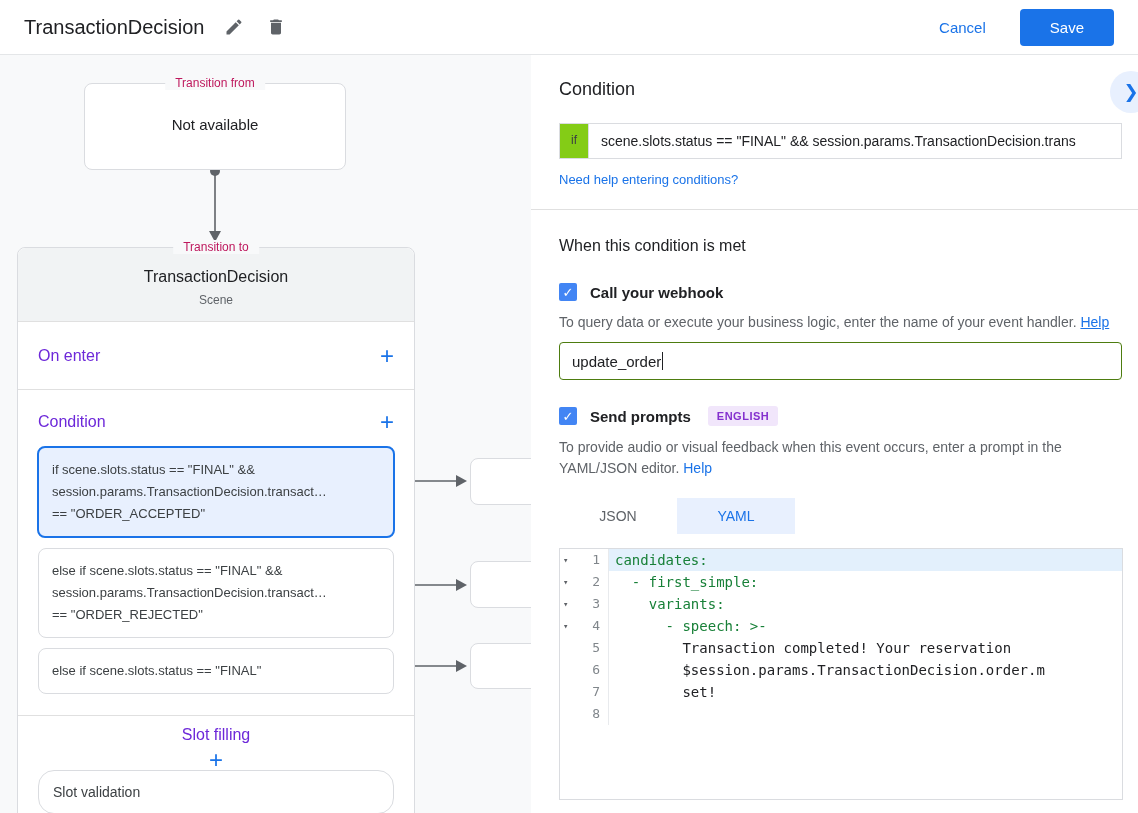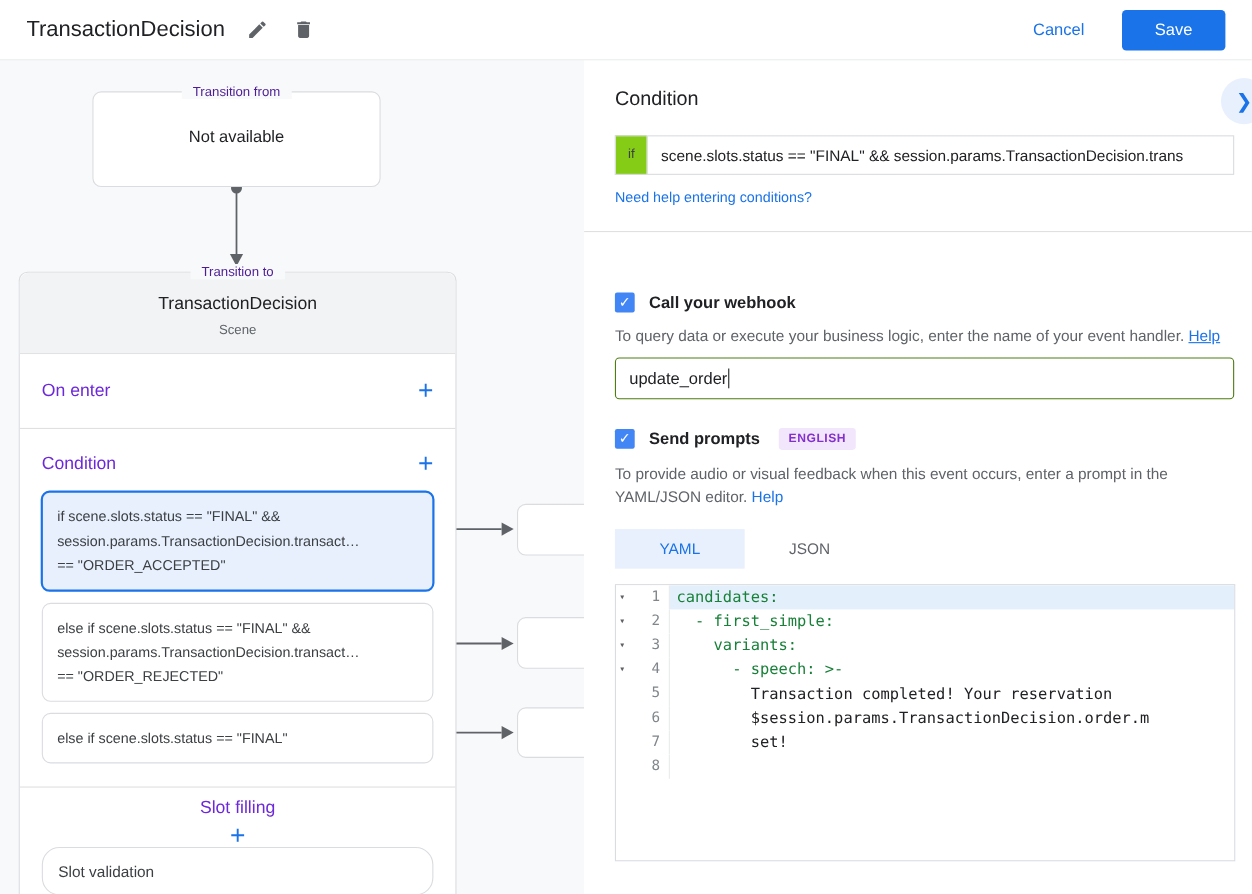--- a/index.html
+++ b/index.html
@@ -17,21 +17,21 @@
   .save-btn { background:#1a73e8; color:#fff; font-size:15px; font-weight:500; border:none;
     border-radius:4px; padding:10px 30px; cursor:pointer; }
 
   
   .canvas { position:absolute; left:0; top:55px; width:531px; height:758px;
     background:#f8f9fa; overflow:hidden; }
   .flow-svg { position:absolute; left:0; top:0; pointer-events:none; }
 
   .legend-box { position:absolute; background:#fff; border:1px solid #dadce0; border-radius:8px; }
   .legend { position:absolute; top:-8px; left:50%; transform:translateX(-50%); background:#f8f9fa;
-    padding:0 10px; font-size:12px; color:#4c1d95; white-space:nowrap; }
+    padding:0 10px; font-size:12px; color:#be185d; white-space:nowrap; }
 
   .from-box { left:84px; top:28px; width:262px; height:87px; }
   .from-box .content { position:absolute; left:0; right:0; top:32px; text-align:center;
     font-size:15px; color:#202124; }
 
   .scene-card { left:17px; top:192px; width:398px; height:640px; background:#fff; }
   .scene-header { background:#f1f3f4; border-bottom:1px solid #e0e0e0; border-radius:8px 8px 0 0;
     padding:20px 10px 14px; text-align:center; }
   .scene-header .scene-title { font-size:16px; color:#202124; }
   .scene-header .scene-sub { font-size:12px; color:#5f6368; margin-top:7px; }
@@ -195,20 +195,21 @@
     </div>
     <div class="if-row">
       <span class="if-chip">if</span>
       <input class="if-input" type="text" value="scene.slots.status == &quot;FINAL&quot; &amp;&amp; session.params.TransactionDecision.trans" style="">
     </div>
     <span class="help-link">Need help entering conditions?</span>
     <div class="sec-divider" style="margin-left:-28px; margin-right:-16px;"></div>
   </div>
 
   <div class="panel-sec2">
+    <div class="when-title">When this condition is met</div>
 
     <div class="check-row">
       <span class="checkbox">
         <span>✓</span>
       </span>
       <span class="check-label">Call your webhook</span>
     </div>
     <div class="desc">
       <span>To query data or execute your business logic, enter the name of your event handler.</span>
       <span class="inline-help u">Help</span>
@@ -224,22 +225,22 @@
       </span>
       <span class="check-label">Send prompts</span>
       <span class="lang-badge">ENGLISH</span>
     </div>
     <div class="desc">
       <span>To provide audio or visual feedback when this event occurs, enter a prompt in the YAML/JSON editor.</span>
       <span class="inline-help">Help</span>
     </div>
 
     <div class="tabs">
+      <div class="tab">JSON</div>
       <div class="tab active">YAML</div>
-      <div class="tab">JSON</div>
     </div>
 
     <div class="editor">
       <div class="ed-row">
         <div class="gut">
             <span class="fold">▾</span>
             <span class="lnum">1</span>
           </div>
         <div class="code hl yaml-key">candidates:</div>
       </div>

